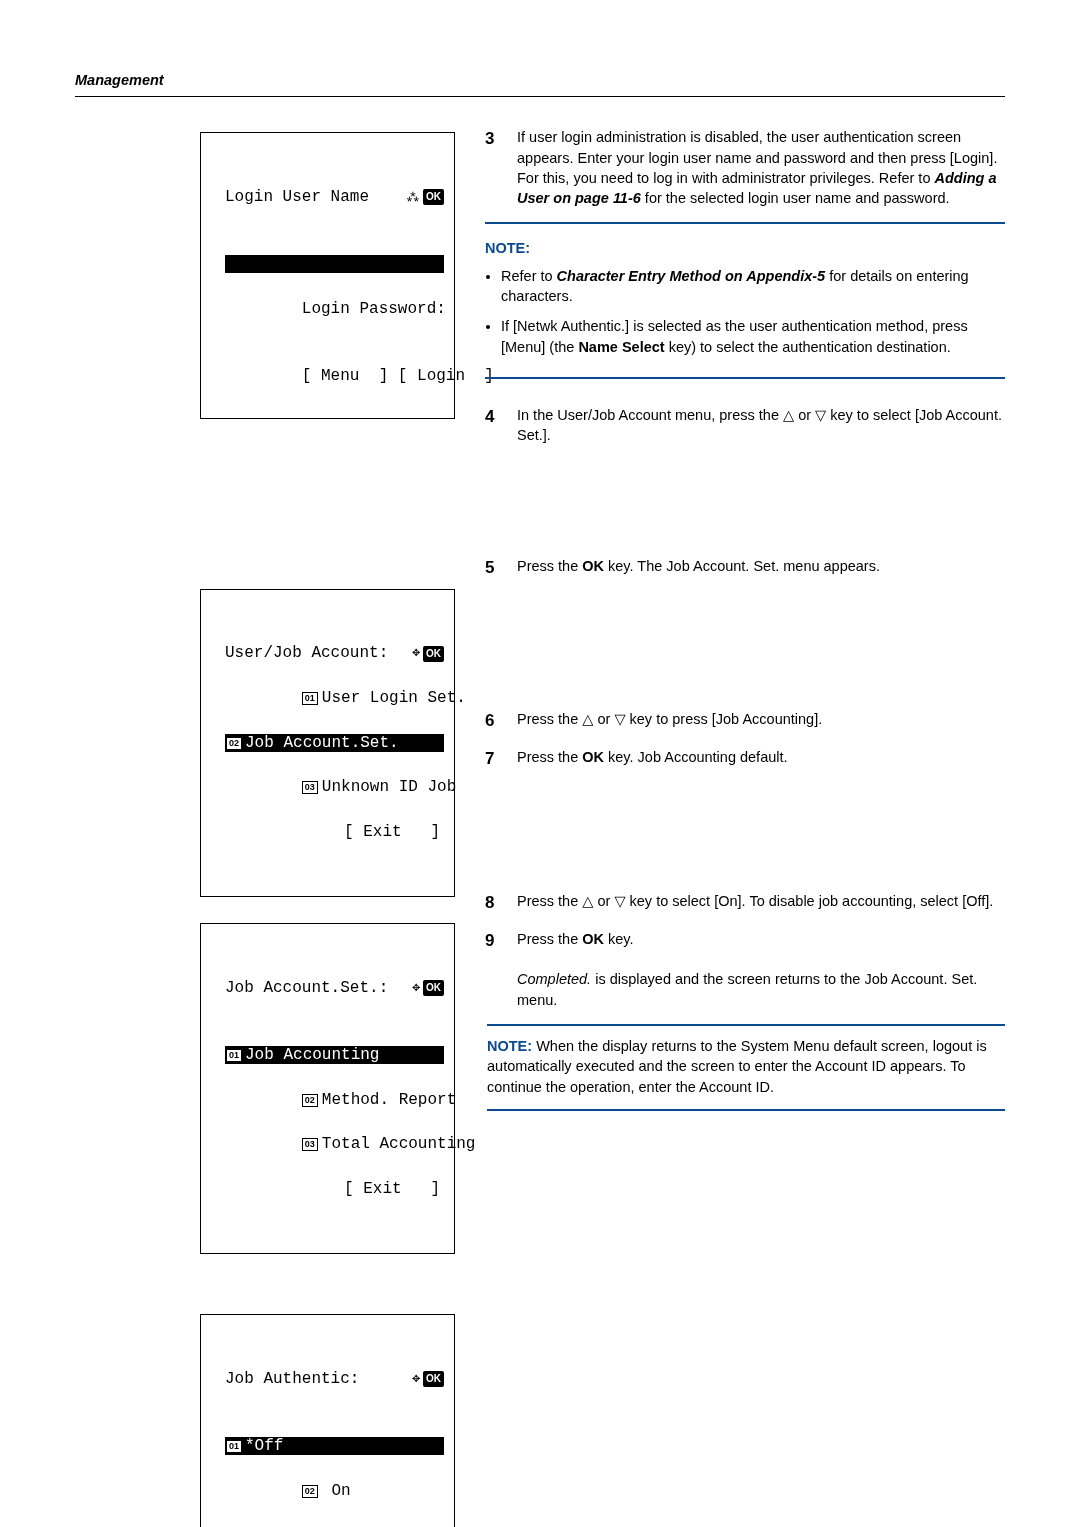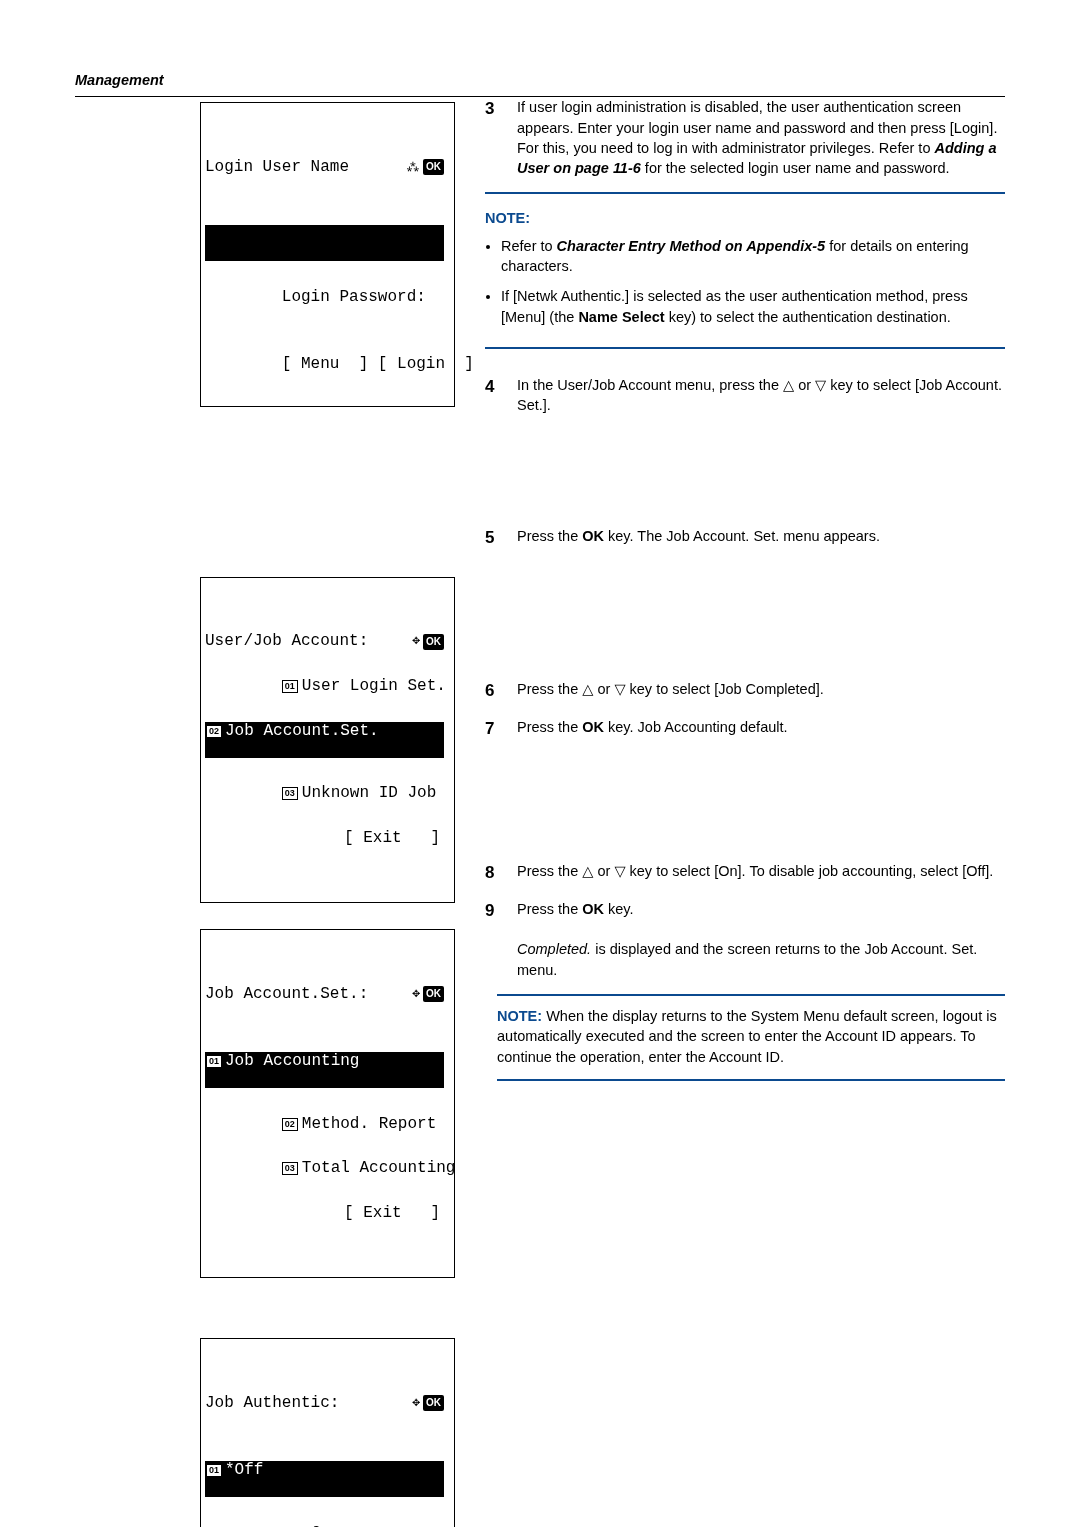--- a/index.html
+++ b/index.html
@@ -13,39 +13,40 @@
     width: 1080px;
   }
   .page {
     padding: 70px 75px 60px 75px;
   }
   .header {
     font-style: italic;
     font-weight: bold;
     border-bottom: 1px solid #000;
     padding-bottom: 6px;
+    margin-bottom: 30px;
   }
   .content {
     display: flex;
     gap: 30px;
   }
   .left-col {
     width: 380px;
     flex-shrink: 0;
     padding-left: 125px;
     padding-top: 5px;
   }
   .right-col {
     flex: 1;
   }
   .lcd {
     border: 1px solid #000;
     font-family: "Courier New", monospace;
     font-size: 16px;
-    padding: 8px 10px 8px 4px;
+    padding: 8px 10px 8px 24px;
     margin-bottom: 26px;
     line-height: 1.4;
     white-space: pre;
     background:#fff;
   }
   .lcd .title-row {
     display:flex;
     justify-content:space-between;
     align-items:center;
   }
@@ -59,21 +60,21 @@
     border-radius:2px;
     display:inline-block;
   }
   .icons-right { display:flex; align-items:center; gap:4px;}
   .compass { font-size:13px; letter-spacing:-1px;}
   .compass-dots { font-size:11px; }
   .black-bar {
     background:#000;
     color:#fff;
     display:block;
-    height:36px;
+    height:18px;
     margin:2px 0 2px 0;
     padding:0 2px;
     line-height:18px;
   }
   .num-badge {
     font-family: Arial, sans-serif;
     font-size:9px;
     font-weight:bold;
     border:1.5px solid #000;
     padding:0px 2px;
@@ -115,21 +116,21 @@
   .note-block {
     border-top:2px solid #0b4a8f;
     border-bottom:2px solid #0b4a8f;
     padding:8px 0 10px 0;
     margin:12px 0 26px 0;
   }
   .note-block2 {
     border-top:2px solid #0b4a8f;
     border-bottom:2px solid #0b4a8f;
     padding:10px 0 12px 0;
-    margin:14px 0 20px 12px;
+    margin:14px 0 20px 2px;
   }
   .bullet-list {
     padding-left:16px;
     margin:7px 0 0 0;
   }
   .bullet-list li { margin-bottom:10px;}
   .bold { font-weight:bold; }
   .ital { font-style:italic; }
 </style>
 </head>
@@ -228,21 +229,21 @@
 
       <div class="step" style="margin-bottom:130px;">
         <div class="step-num">5</div>
         <div class="step-body">
           <span>Press the </span><span class="bold">OK</span><span> key. The Job Account. Set. menu appears.</span>
         </div>
       </div>
 
       <div class="step">
         <div class="step-num">6</div>
-        <div class="step-body">Press the △ or ▽ key to select [Job Completed].</div>
+        <div class="step-body">Press the △ or ▽ key to press [Job Accounting].</div>
       </div>
 
       <div class="step" style="margin-bottom:120px;">
         <div class="step-num">7</div>
         <div class="step-body">
           <span>Press the </span><span class="bold">OK</span><span> key. Job Accounting default.</span>
         </div>
       </div>
 
       <div class="step">

